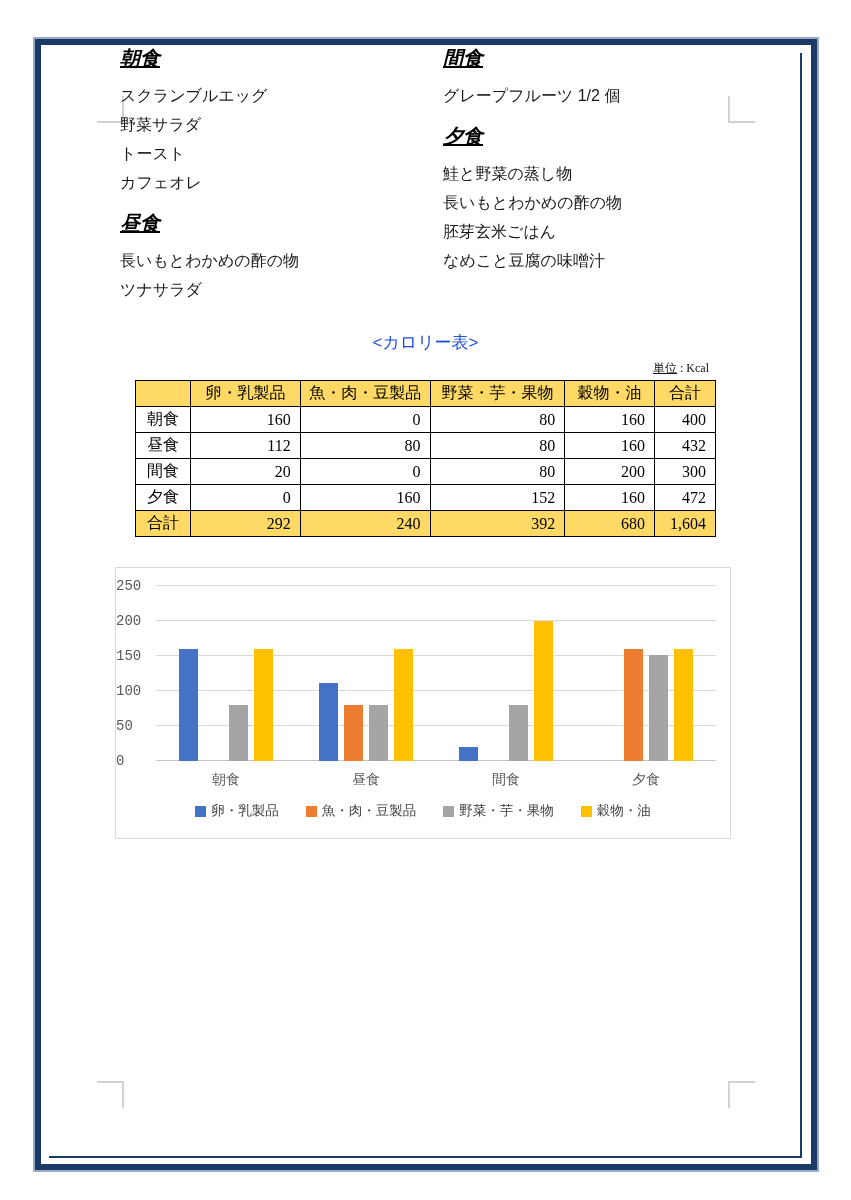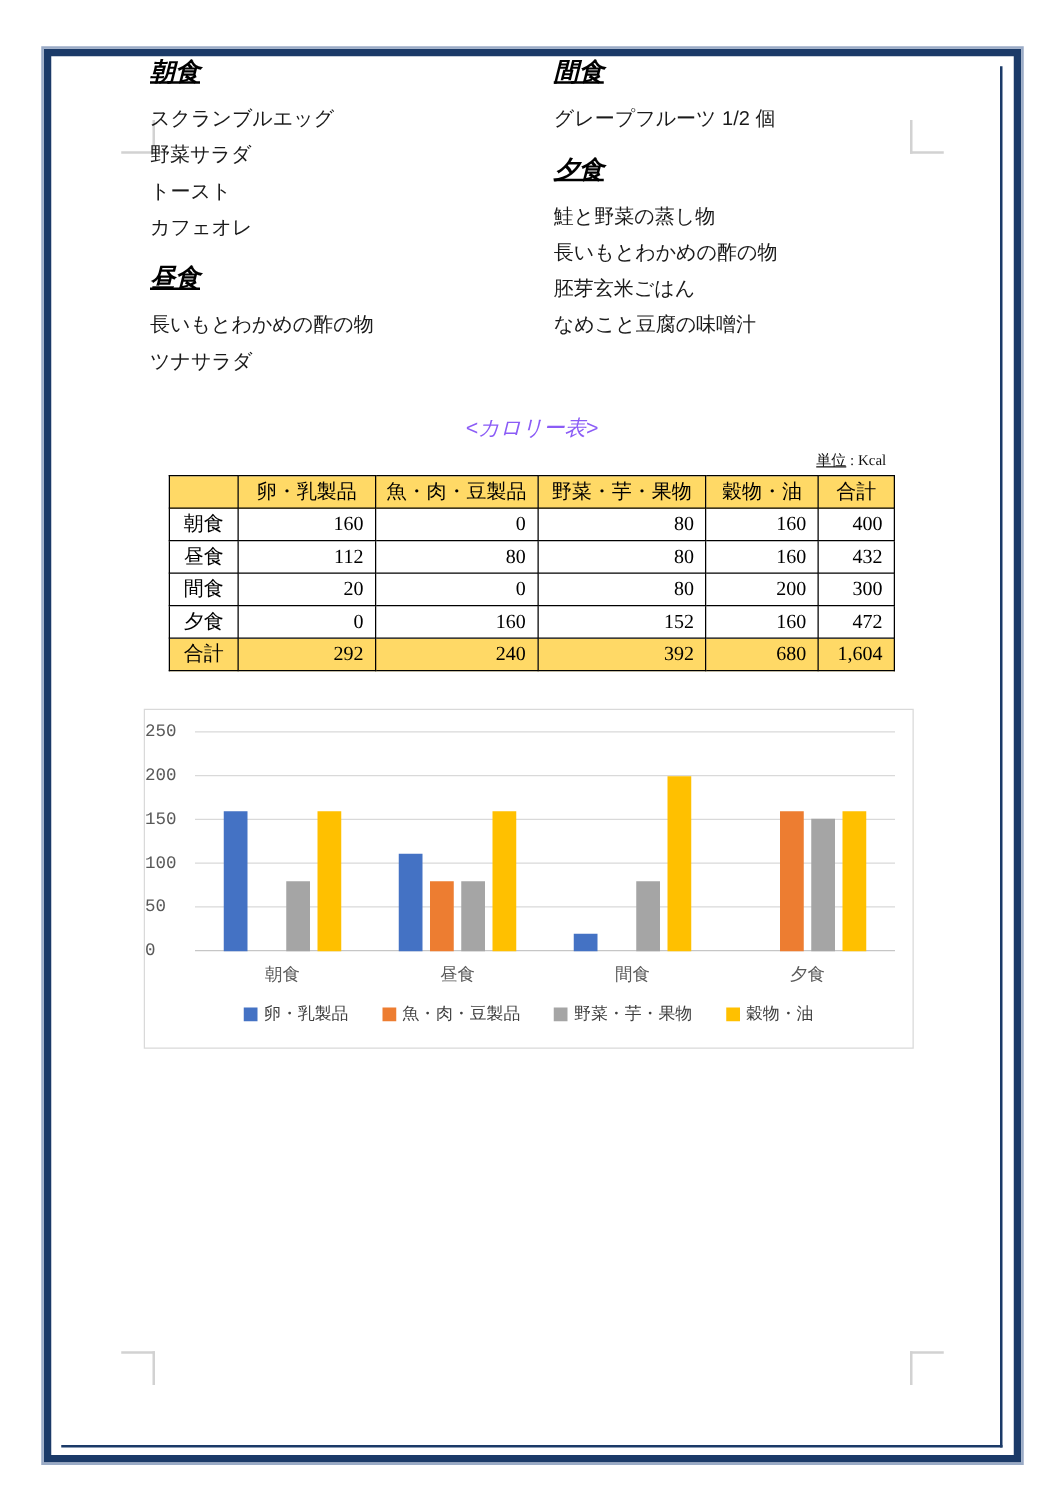--- a/index.html
+++ b/index.html
@@ -69,22 +69,21 @@
     font-size: 16px;
     line-height: 29px;
     color: #1a1a1a;
     white-space: nowrap;
   }
 
   .table-caption {
     margin-top: 27px;
     text-align: center;
     font-size: 17px;
-    color: #8b5cf6;
-    font-style: italic;
+    color: #1d4ed8;
   }
   .unit-label {
     margin: 6px 22px 3px 0;
     text-align: right;
     font-size: 12px;
     color: #111111;
     font-family: "Liberation Serif", serif;
   }
   .unit-label .u-underline { text-decoration: underline; }
 

